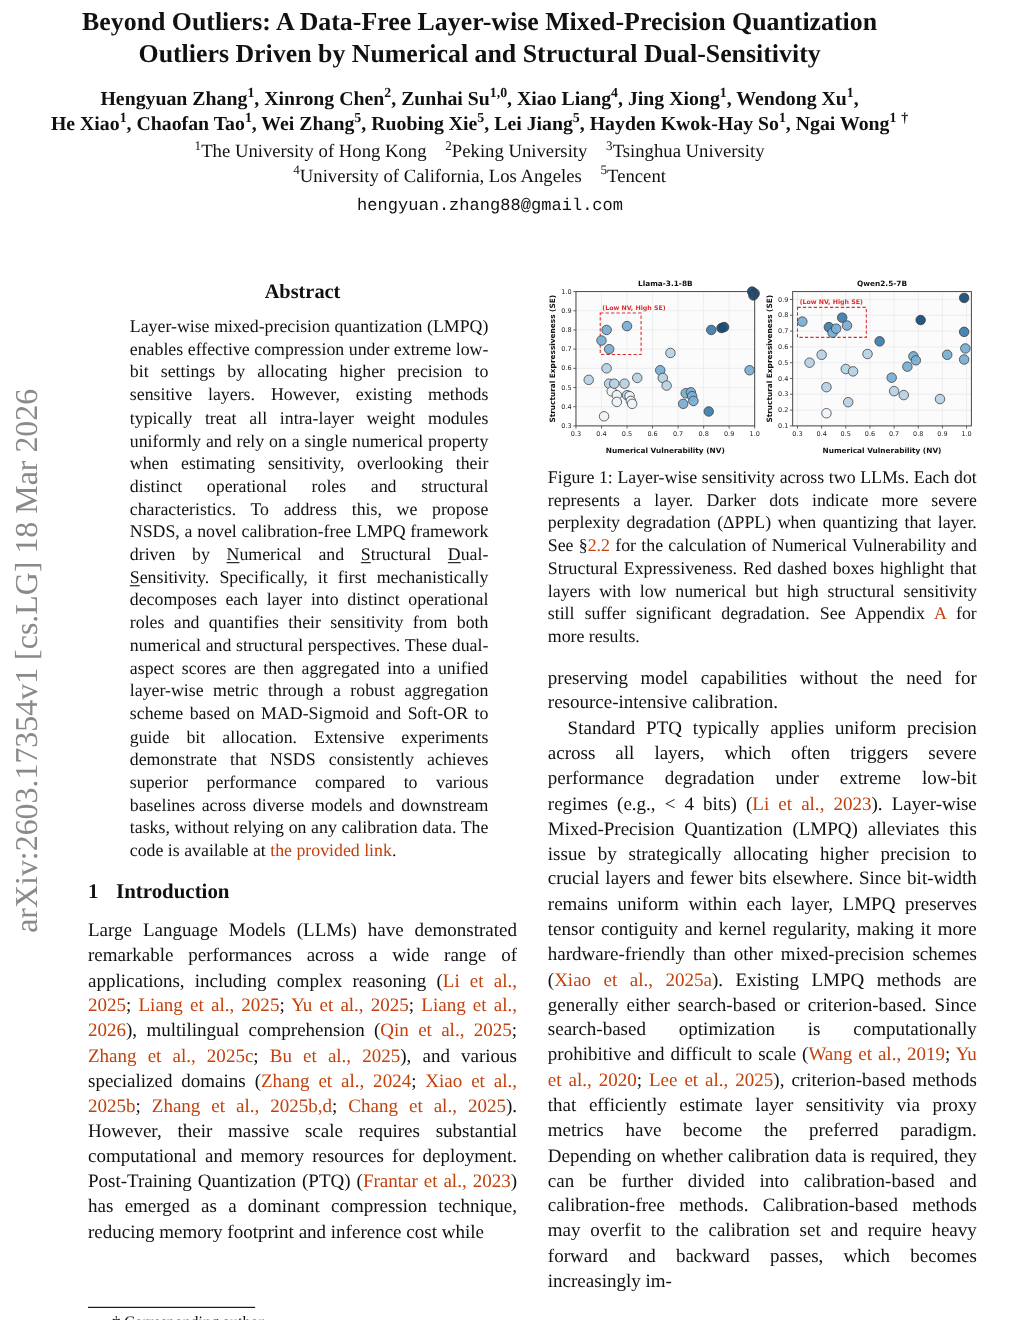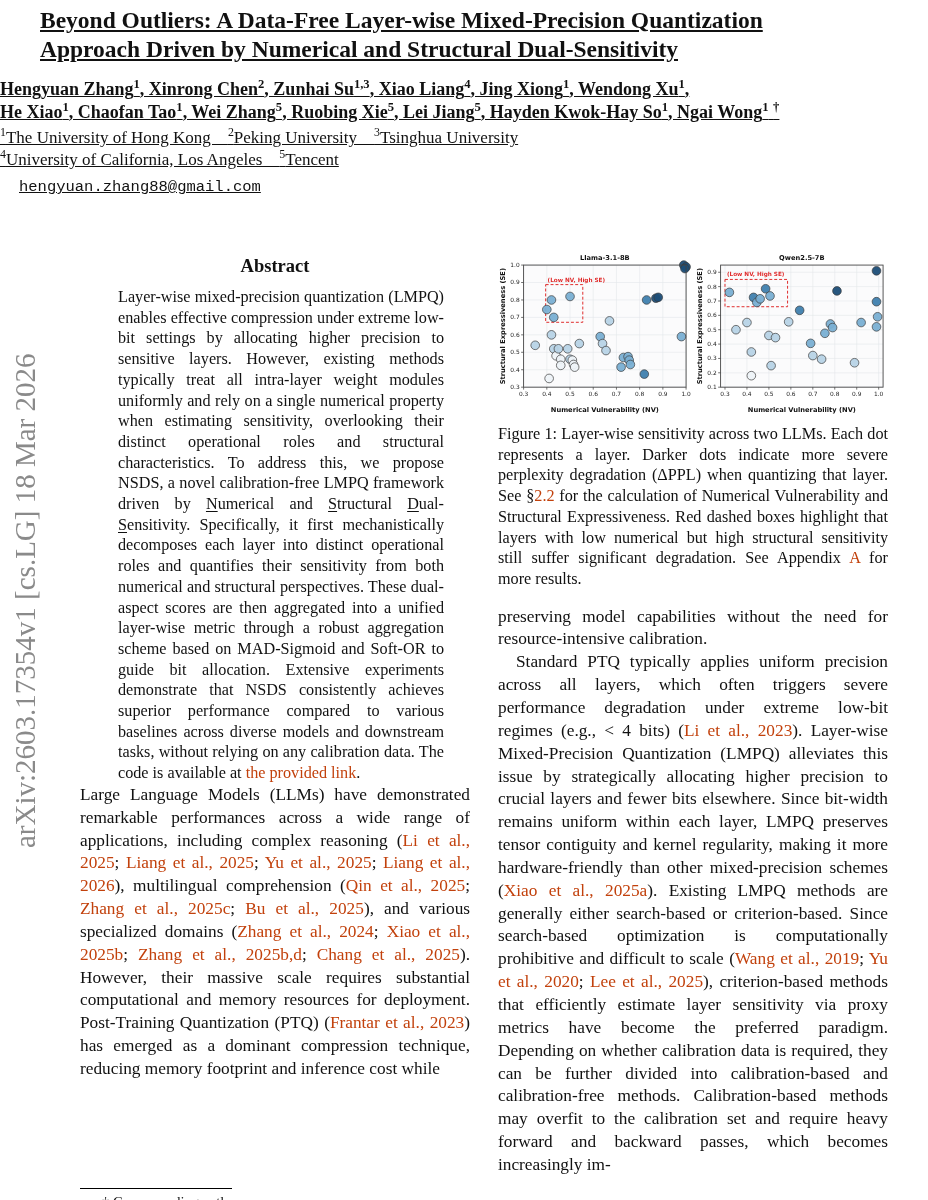--- a/index.html
+++ b/index.html
@@ -4,21 +4,21 @@
 <style>
   html,body{margin:0;padding:0;background:#ffffff;}
   .page{position:relative;width:928px;height:1200px;background:#fff;overflow:hidden;
         font-family:"Liberation Serif",serif;color:#111;}
   
   .stamp{position:absolute;left:2px;top:278px;height:646px;width:46px;
          writing-mode:vertical-rl;transform:rotate(180deg);
          display:flex;align-items:center;justify-content:center;
          font-size:29px;color:#8a8a8a;white-space:nowrap;}
   
-  .header{position:absolute;left:0;top:6px;width:872px;text-decoration:underline;}
+  .header{position:absolute;left:0;top:6px;width:872px;text-align:center;}
   .title{font-size:23.5px;font-weight:bold;line-height:29px;margin:0 40px;}
   .authors{margin-top:14px;font-size:18px;font-weight:bold;line-height:23px;}
   .affils{margin-top:3px;font-size:17px;line-height:22px;}
   .email{margin-top:7px;font-size:15.5px;font-family:"Liberation Mono",monospace;padding-left:19px;}
   sup{font-size:70%;line-height:0;}
   
   .columns{position:absolute;left:80px;top:250px;width:808px;height:963px;display:flex;gap:28px;}
   .col{width:390px;height:963px;overflow:hidden;display:flex;flex-direction:column;}
   .abstract-head{font-size:18.5px;font-weight:bold;text-align:center;margin:6px 0 10px 0;}
   .abstract-body{margin:0 26px 0 38px;font-size:16.2px;line-height:20.7px;text-align:justify;hyphens:auto;}
@@ -40,38 +40,41 @@
 </head>
 <body>
 
 <div class="page">
 
   <div class="stamp">arXiv:2603.17354v1  [cs.LG]  18 Mar 2026</div>
 
   <div class="header">
     <div class="title">
       <div>Beyond Outliers: A Data-Free Layer-wise Mixed-Precision Quantization</div>
-      <div>Approach Driven by Numerical and Structural Dual-Sensitivity</div>
+      <div>Outliers Driven by Numerical and Structural Dual-Sensitivity</div>
     </div>
     <div class="authors">
-      <div>Hengyuan Zhang<sup>1</sup>, Xinrong Chen<sup>2</sup>, Zunhai Su<sup>1,3</sup>, Xiao Liang<sup>4</sup>, Jing Xiong<sup>1</sup>, Wendong Xu<sup>1</sup>,</div>
+      <div>Hengyuan Zhang<sup>1</sup>, Xinrong Chen<sup>2</sup>, Zunhai Su<sup>1,0</sup>, Xiao Liang<sup>4</sup>, Jing Xiong<sup>1</sup>, Wendong Xu<sup>1</sup>,</div>
       <div>He Xiao<sup>1</sup>, Chaofan Tao<sup>1</sup>, Wei Zhang<sup>5</sup>, Ruobing Xie<sup>5</sup>, Lei Jiang<sup>5</sup>, Hayden Kwok-Hay So<sup>1</sup>, Ngai Wong<sup>1</sup> <sup>†</sup></div>
     </div>
     <div class="affils">
       <div><sup>1</sup>The University of Hong Kong  <sup>2</sup>Peking University  <sup>3</sup>Tsinghua University</div>
       <div><sup>4</sup>University of California, Los Angeles  <sup>5</sup>Tencent</div>
     </div>
     <div class="email">hengyuan.zhang88@gmail.com</div>
   </div>
 
   <div class="columns">
 
     <div class="col">
       <div class="abstract-head">Abstract</div>
       <div class="abstract-body">Layer-wise mixed-precision quantization (LMPQ) enables effective compression under extreme low-bit settings by allocating higher precision to sensitive layers. However, existing methods typically treat all intra-layer weight modules uniformly and rely on a single numerical property when estimating sensitivity, overlooking their distinct operational roles and structural characteristics. To address this, we propose NSDS, a novel calibration-free LMPQ framework driven by <span class="ul">N</span>umerical and <span class="ul">S</span>tructural <span class="ul">D</span>ual-<span class="ul">S</span>ensitivity. Specifically, it first mechanistically decomposes each layer into distinct operational roles and quantifies their sensitivity from both numerical and structural perspectives. These dual-aspect scores are then aggregated into a unified layer-wise metric through a robust aggregation scheme based on MAD-Sigmoid and Soft-OR to guide bit allocation. Extensive experiments demonstrate that NSDS consistently achieves superior performance compared to various baselines across diverse models and downstream tasks, without relying on any calibration data. The code is available at <span class="link">the provided link</span>.</div>
+      <div class="section-head">
+        <span class="num">1</span><span>Introduction</span>
+      </div>
       <p class="body-text">Large Language Models (LLMs) have demonstrated remarkable performances across a wide range of applications, including complex reasoning (<span class="link">Li et al., 2025</span>; <span class="link">Liang et al., 2025</span>; <span class="link">Yu et al., 2025</span>; <span class="link">Liang et al., 2026</span>), multilingual comprehension (<span class="link">Qin et al., 2025</span>; <span class="link">Zhang et al., 2025c</span>; <span class="link">Bu et al., 2025</span>), and various specialized domains (<span class="link">Zhang et al., 2024</span>; <span class="link">Xiao et al., 2025b</span>; <span class="link">Zhang et al., 2025b,d</span>; <span class="link">Chang et al., 2025</span>). However, their massive scale requires substantial computational and memory resources for deployment. Post-Training Quantization (PTQ) (<span class="link">Frantar et al., 2023</span>) has emerged as a dominant compression technique, reducing memory footprint and inference cost while</p>
       <div class="footnote">
         <div class="rule"></div>
         <div class="fn-text">† Corresponding author.</div>
       </div>
     </div>
 
     <div class="col">
       <div class="figure">
         <div class="plots" id="figure-plots">

